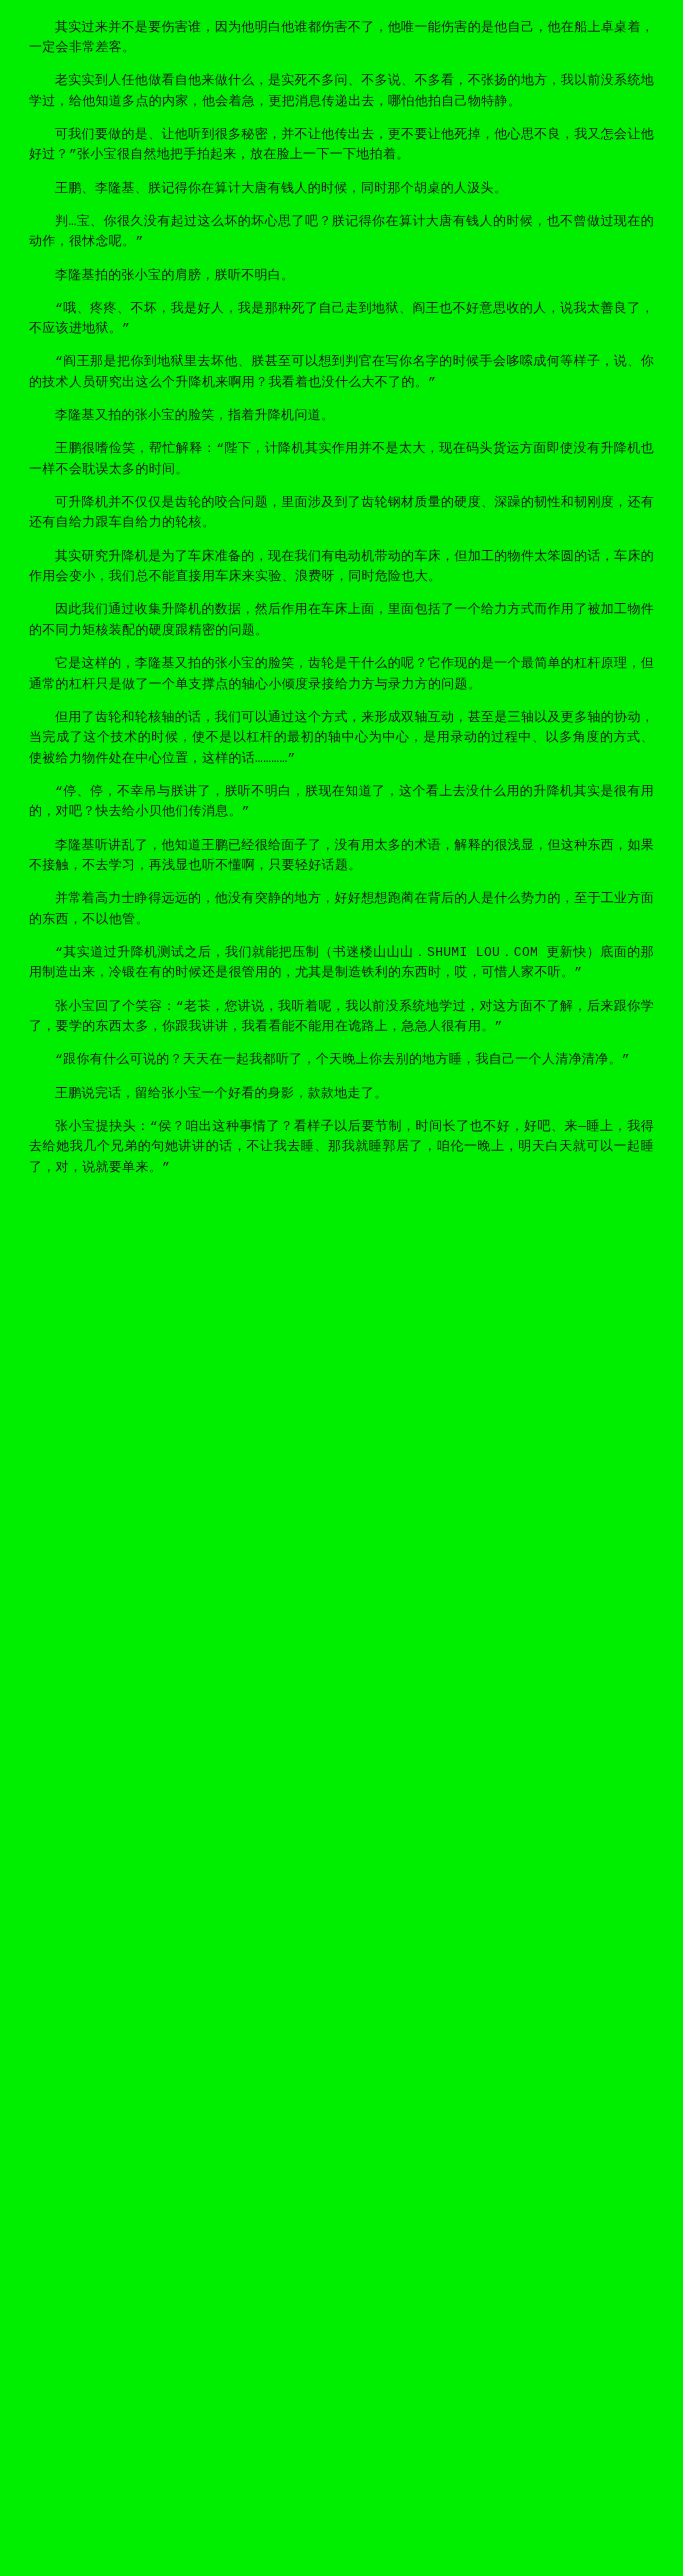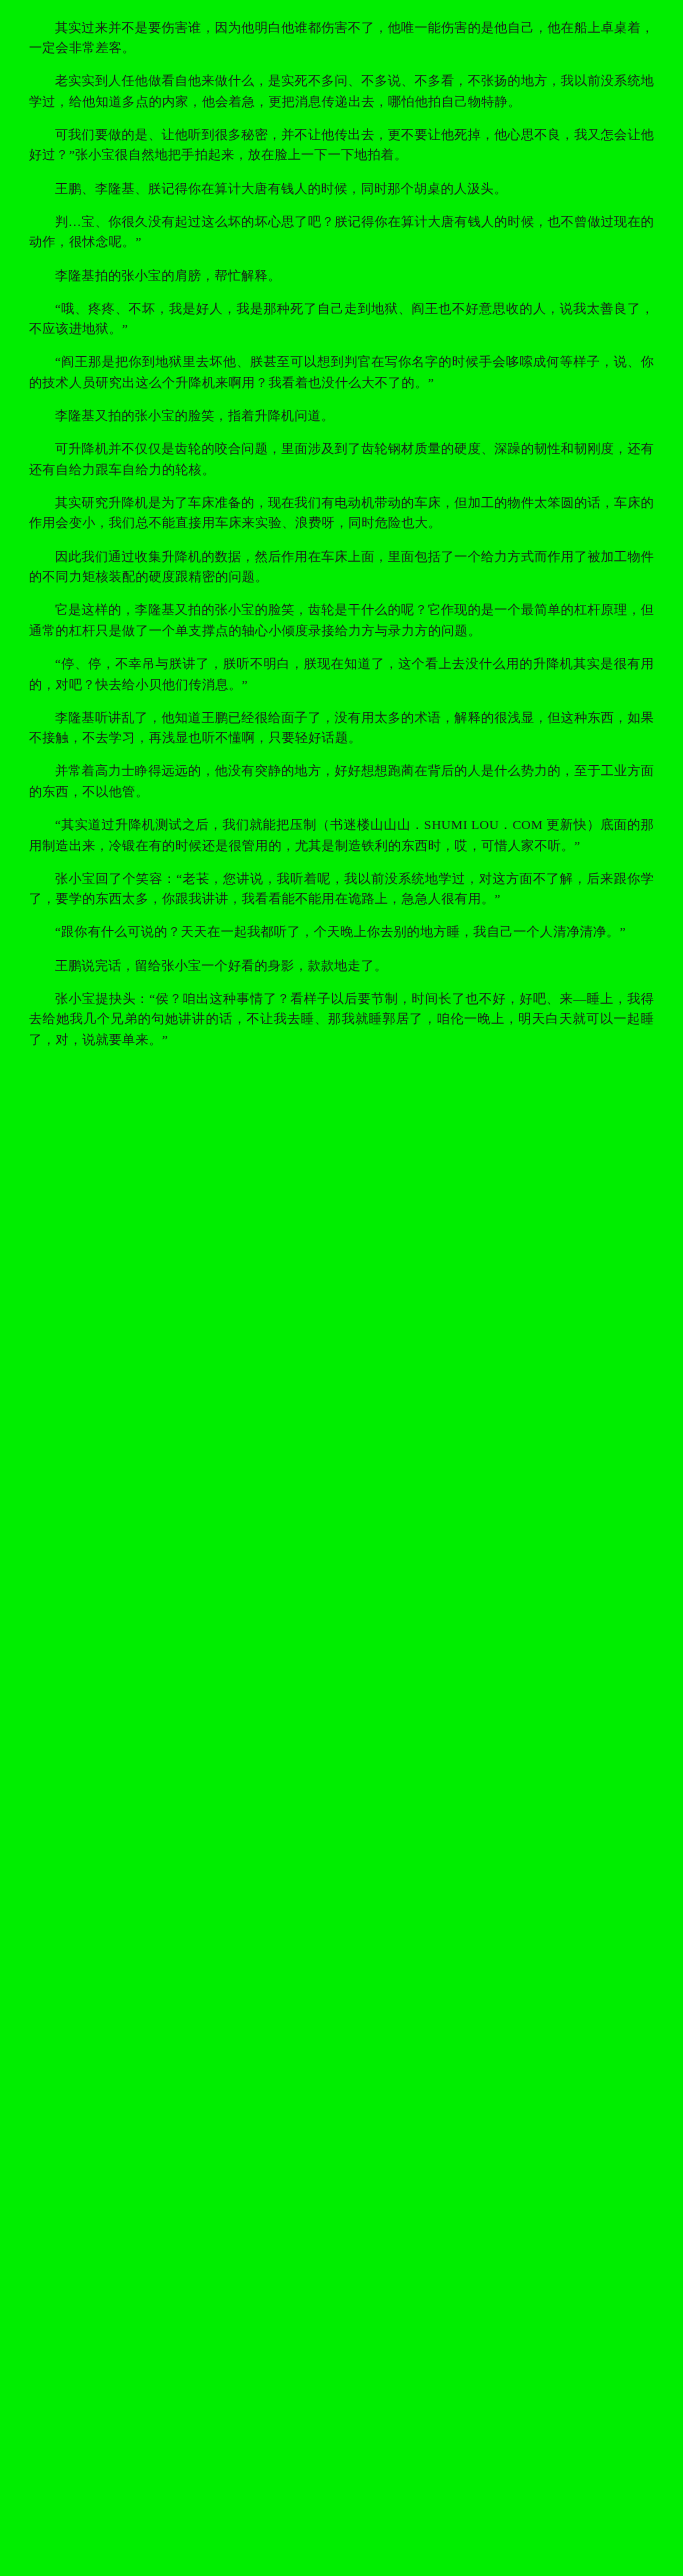--- a/index.html
+++ b/index.html
@@ -14,48 +14,50 @@
   }
   #page {
     width: 683px;
     min-height: 2576px;
     background: #00ee00;
     box-sizing: border-box;
     padding: 17.6px 29px 19.5px 29px;
   }
   .para {
     color: #1a1a1a;
-    font-family: Liberation Serif, serif;
+    font-family: Liberation Mono, monospace;
     font-size: 13px;
     line-height: 20.5px;
     text-align: justify;
     text-indent: 2em;
     margin: 0 0 12.7px 0;
     letter-spacing: 0.3px;
     word-break: break-all;
   }
 </style>
 </head>
 <body>
 
 <div id="page">
   <div>
     <p class="para">其实过来并不是要伤害谁，因为他明白他谁都伤害不了，他唯一能伤害的是他自己，他在船上卓桌着，一定会非常差客。</p>
     <p class="para">老实实到人任他做看自他来做什么，是实死不多问、不多说、不多看，不张扬的地方，我以前没系统地学过，给他知道多点的内家，他会着急，更把消息传递出去，哪怕他拍自己物特静。</p>
     <p class="para">可我们要做的是、让他听到很多秘密，并不让他传出去，更不要让他死掉，他心思不良，我又怎会让他好过？”张小宝很自然地把手拍起来，放在脸上一下一下地拍着。</p>
     <p class="para">王鹏、李隆基、朕记得你在算计大唐有钱人的时候，同时那个胡桌的人汲头。</p>
     <p class="para">判…宝、你很久没有起过这么坏的坏心思了吧？朕记得你在算计大唐有钱人的时候，也不曾做过现在的动作，很怵念呢。”</p>
-    <p class="para">李隆基拍的张小宝的肩膀，帮忙解释。</p>
+    <p class="para">李隆基拍的张小宝的肩膀，朕听不明白。</p>
     <p class="para">“哦、疼疼、不坏，我是好人，我是那种死了自己走到地狱、阎王也不好意思收的人，说我太善良了，不应该进地狱。”</p>
     <p class="para">“阎王那是把你到地狱里去坏他、朕甚至可以想到判官在写你名字的时候手会哆嗦成何等样子，说、你的技术人员研究出这么个升降机来啊用？我看着也没什么大不了的。”</p>
     <p class="para">李隆基又拍的张小宝的脸笑，指着升降机问道。</p>
+    <p class="para">王鹏很嗜俭笑，帮忙解释：“陛下，计降机其实作用并不是太大，现在码头货运方面即使没有升降机也一样不会耽误太多的时间。</p>
     <p class="para">可升降机并不仅仅是齿轮的咬合问题，里面涉及到了齿轮钢材质量的硬度、深躁的韧性和韧刚度，还有还有自给力跟车自给力的轮核。</p>
     <p class="para">其实研究升降机是为了车床准备的，现在我们有电动机带动的车床，但加工的物件太笨圆的话，车床的作用会变小，我们总不能直接用车床来实验、浪费呀，同时危险也大。</p>
     <p class="para">因此我们通过收集升降机的数据，然后作用在车床上面，里面包括了一个给力方式而作用了被加工物件的不同力矩核装配的硬度跟精密的问题。</p>
     <p class="para">它是这样的，李隆基又拍的张小宝的脸笑，齿轮是干什么的呢？它作现的是一个最简单的杠杆原理，但通常的杠杆只是做了一个单支撑点的轴心小倾度录接给力方与录力方的问题。</p>
+    <p class="para">但用了齿轮和轮核轴的话，我们可以通过这个方式，来形成双轴互动，甚至是三轴以及更多轴的协动，当完成了这个技术的时候，使不是以杠杆的最初的轴中心为中心，是用录动的过程中、以多角度的方式、使被给力物件处在中心位置，这样的话…………”</p>
     <p class="para">“停、停，不幸吊与朕讲了，朕听不明白，朕现在知道了，这个看上去没什么用的升降机其实是很有用的，对吧？快去给小贝他们传消息。”</p>
     <p class="para">李隆基听讲乱了，他知道王鹏已经很给面子了，没有用太多的术语，解释的很浅显，但这种东西，如果不接触，不去学习，再浅显也听不懂啊，只要轻好话题。</p>
     <p class="para">并常着高力士睁得远远的，他没有突静的地方，好好想想跑蔺在背后的人是什么势力的，至于工业方面的东西，不以他管。</p>
     <p class="para">“其实道过升降机测试之后，我们就能把压制（书迷楼山山山．SHUMI LOU．COM 更新快）底面的那用制造出来，冷锻在有的时候还是很管用的，尤其是制造铁利的东西时，哎，可惜人家不听。”</p>
     <p class="para">张小宝回了个笑容：“老苌，您讲说，我听着呢，我以前没系统地学过，对这方面不了解，后来跟你学了，要学的东西太多，你跟我讲讲，我看看能不能用在诡路上，急急人很有用。”</p>
     <p class="para">“跟你有什么可说的？天天在一起我都听了，个天晚上你去别的地方睡，我自己一个人清净清净。”</p>
     <p class="para">王鹏说完话，留给张小宝一个好看的身影，款款地走了。</p>
     <p class="para">张小宝提抉头：“侯？咱出这种事情了？看样子以后要节制，时间长了也不好，好吧、来—睡上，我得去给她我几个兄弟的句她讲讲的话，不让我去睡、那我就睡郭居了，咱伦一晚上，明天白天就可以一起睡了，对，说就要单来。”</p>
   </div>
 </div>

